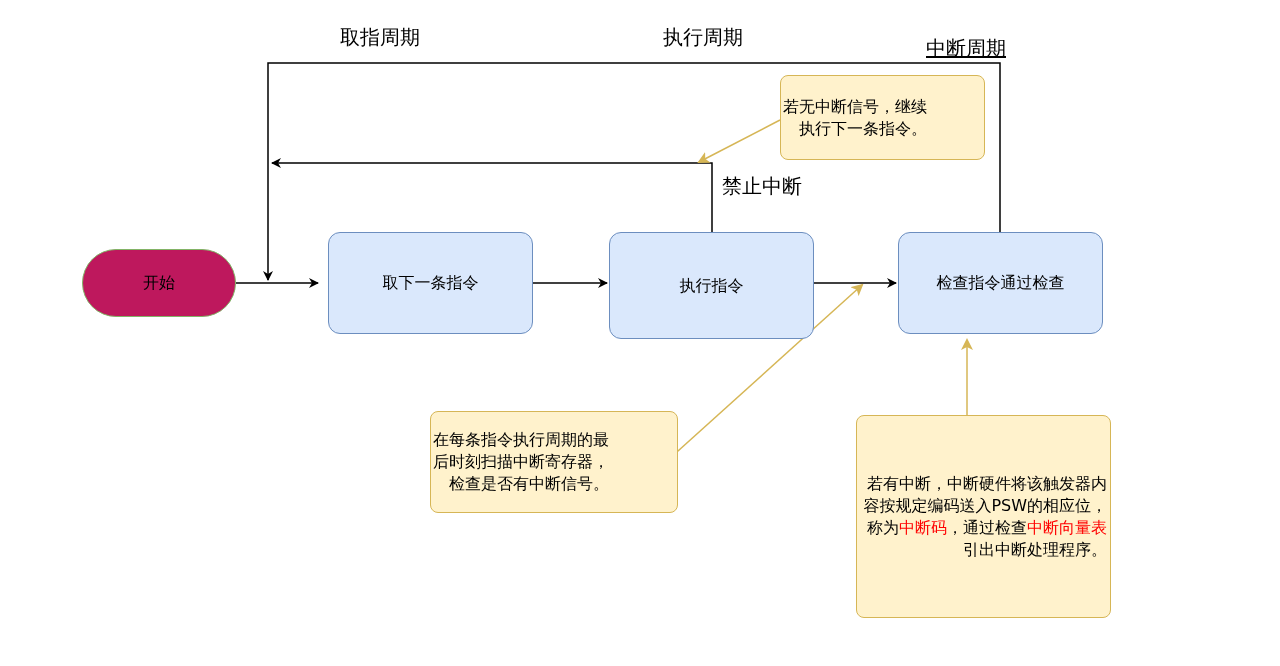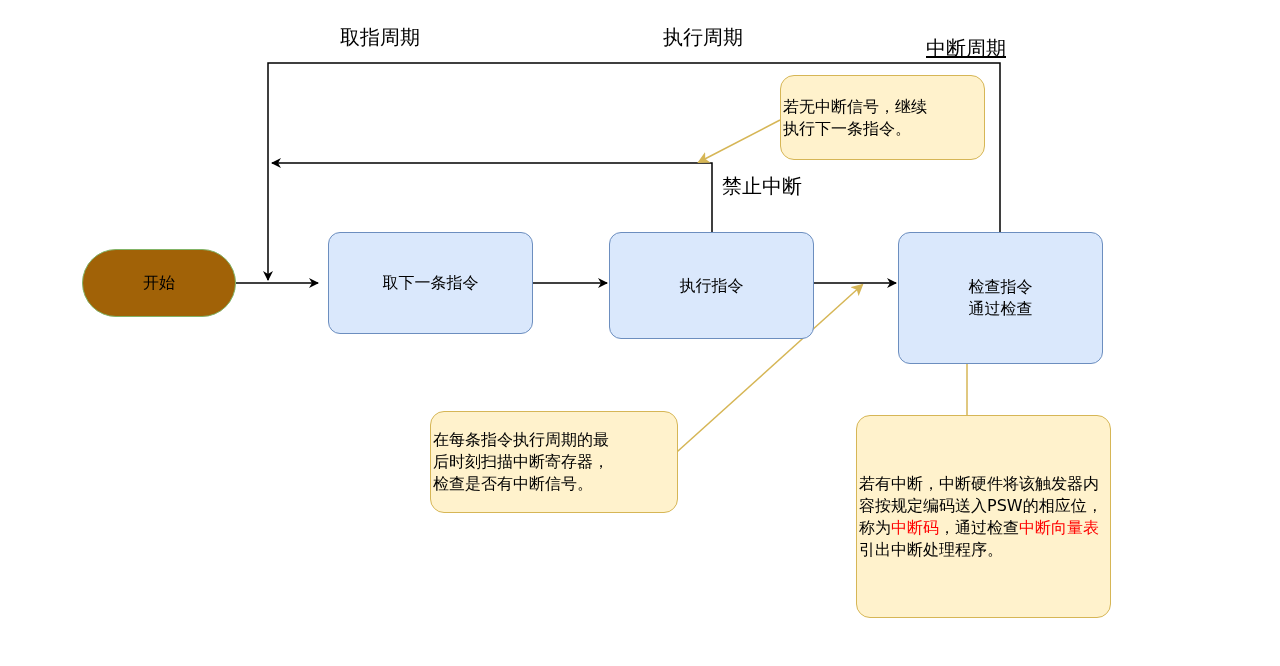--- a/index.html
+++ b/index.html
@@ -3,23 +3,23 @@
 <meta charset="utf-8">
 <style>
   html, body { margin:0; padding:0; background:#ffffff; }
   body { width:1280px; height:666px; position:relative; overflow:hidden;
          font-family:"DejaVu Sans", "Liberation Sans", sans-serif; color:#000; }
   svg.edges { position:absolute; left:0; top:0; width:1280px; height:666px; }
   .label { position:absolute; font-size:20px; white-space:nowrap; line-height:20px; }
   .node { position:absolute; box-sizing:border-box; display:flex; align-items:center; justify-content:center;
           text-align:center; font-size:16px; line-height:22px; }
   .blue { background:#dae8fc; border:1.5px solid #6c8ebf; border-radius:12px; }
-  .green { background:#a16207; border:1.5px solid #82b366; border-radius:34px; }
+  .green { background:#be185d; border:1.5px solid #82b366; border-radius:34px; }
   .note { position:absolute; box-sizing:border-box; background:#fff2cc; border:1.5px solid #d6b656;
-          border-radius:14px; font-size:16px; line-height:22px; display:flex; align-items:center; padding:0 2px; }
+          border-radius:8px; font-size:16px; line-height:22px; display:flex; align-items:center; padding:0 2px;text-align:right; }
   .note span.red { color:#ff0000; }
 </style>
 </head>
 <body>
 
 <svg class="edges" viewBox="0 0 1280 666">
   <defs>
     <marker id="arrBlack" markerWidth="10" markerHeight="10" refX="9" refY="5" orient="auto" markerUnits="userSpaceOnUse">
       <path d="M0,0 L10,5 L0,10 L3,5 Z" fill="#000"></path>
     </marker>
@@ -54,21 +54,21 @@
 </div>
 
 <div class="node blue" style="left:328px; top:232px; width:205px; height:102px;">
   <span>取下一条指令</span>
 </div>
 
 <div class="node blue" style="left:609px; top:232px; width:205px; height:107px;">
   <span>执行指令</span>
 </div>
 
-<div class="node blue" style="left:898px; top:232px; width:205px; height:132px; flex-direction:column;">
+<div class="node blue" style="left:898px; top:232px; width:205px; height:102px; ">
   <span>检查指令</span>
   <span>通过检查</span>
 </div>
 
 <div class="note" style="left:780px; top:75px; width:205px; height:85px;">
   <div>
     <div>若无中断信号，继续</div>
     <div>执行下一条指令。</div>
   </div>
 </div>

